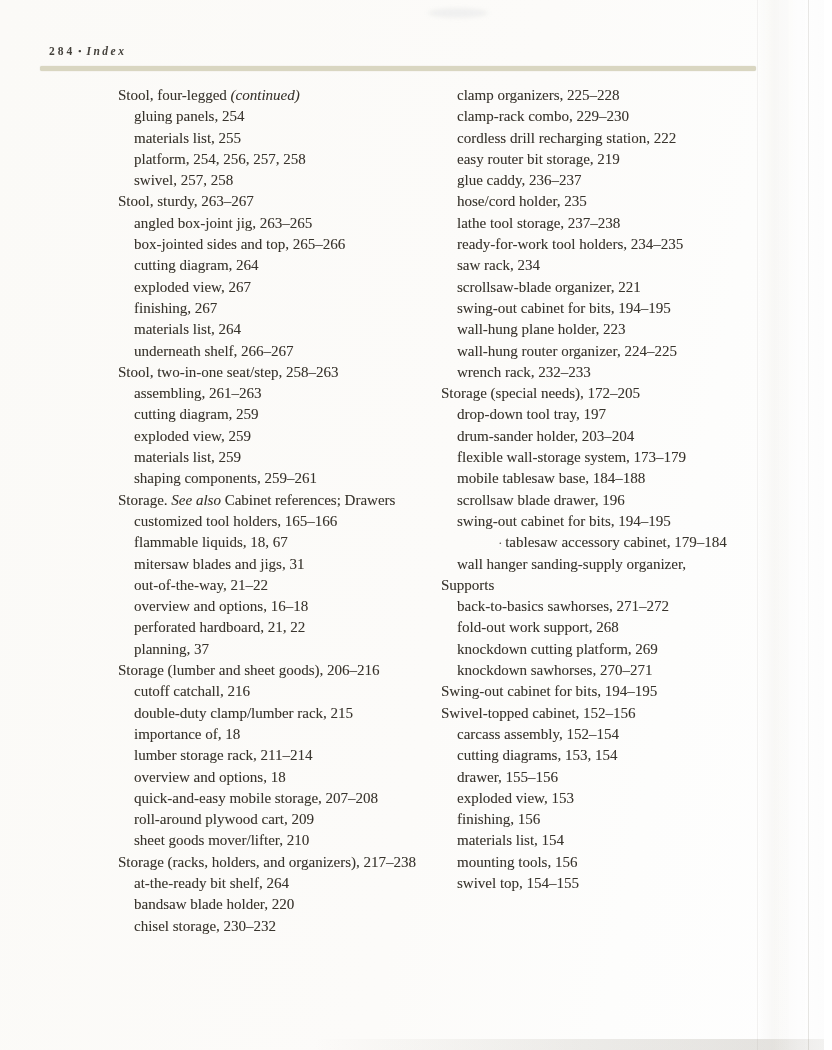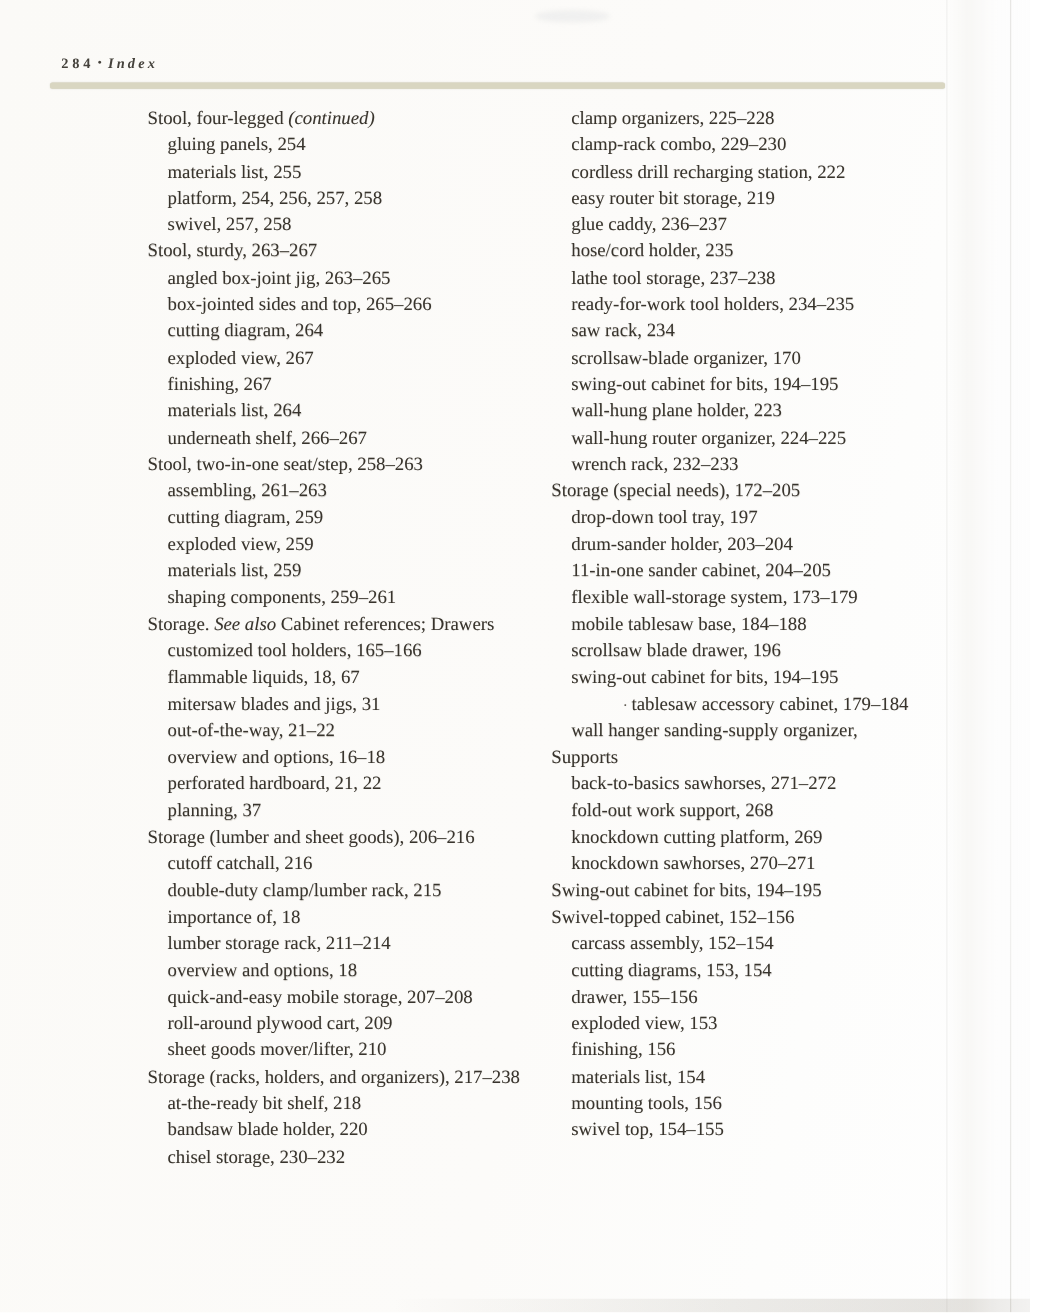--- a/index.html
+++ b/index.html
@@ -102,44 +102,43 @@
       <div class="entry lv0"><span>Storage (lumber and sheet goods), 206–216</span></div>
       <div class="entry lv1"><span>cutoff catchall, 216</span></div>
       <div class="entry lv1"><span>double-duty clamp/lumber rack, 215</span></div>
       <div class="entry lv1"><span>importance of, 18</span></div>
       <div class="entry lv1"><span>lumber storage rack, 211–214</span></div>
       <div class="entry lv1"><span>overview and options, 18</span></div>
       <div class="entry lv1"><span>quick-and-easy mobile storage, 207–208</span></div>
       <div class="entry lv1"><span>roll-around plywood cart, 209</span></div>
       <div class="entry lv1"><span>sheet goods mover/lifter, 210</span></div>
       <div class="entry lv0"><span>Storage (racks, holders, and organizers), 217–238</span></div>
-      <div class="entry lv1"><span>at-the-ready bit shelf, 218</span></div>
+      <div class="entry lv1"><span>at-the-ready bit shelf, 264</span></div>
       <div class="entry lv1"><span>bandsaw blade holder, 220</span></div>
       <div class="entry lv1"><span>chisel storage, 230–232</span></div>
     </div>
 
   <div class="col col-right">
       <div class="entry lv1"><span>clamp organizers, 225–228</span></div>
       <div class="entry lv1"><span>clamp-rack combo, 229–230</span></div>
       <div class="entry lv1"><span>cordless drill recharging station, 222</span></div>
       <div class="entry lv1"><span>easy router bit storage, 219</span></div>
       <div class="entry lv1"><span>glue caddy, 236–237</span></div>
       <div class="entry lv1"><span>hose/cord holder, 235</span></div>
       <div class="entry lv1"><span>lathe tool storage, 237–238</span></div>
       <div class="entry lv1"><span>ready-for-work tool holders, 234–235</span></div>
       <div class="entry lv1"><span>saw rack, 234</span></div>
-      <div class="entry lv1"><span>scrollsaw-blade organizer, 170</span></div>
+      <div class="entry lv1"><span>scrollsaw-blade organizer, 221</span></div>
       <div class="entry lv1"><span>swing-out cabinet for bits, 194–195</span></div>
       <div class="entry lv1"><span>wall-hung plane holder, 223</span></div>
       <div class="entry lv1"><span>wall-hung router organizer, 224–225</span></div>
       <div class="entry lv1"><span>wrench rack, 232–233</span></div>
       <div class="entry lv0"><span>Storage (special needs), 172–205</span></div>
       <div class="entry lv1"><span>drop-down tool tray, 197</span></div>
       <div class="entry lv1"><span>drum-sander holder, 203–204</span></div>
-      <div class="entry lv1"><span>11-in-one sander cabinet, 204–205</span></div>
       <div class="entry lv1"><span>flexible wall-storage system, 173–179</span></div>
       <div class="entry lv1"><span>mobile tablesaw base, 184–188</span></div>
       <div class="entry lv1"><span>scrollsaw blade drawer, 196</span></div>
       <div class="entry lv1"><span>swing-out cabinet for bits, 194–195</span></div>
       <div class="entry lv1 stray"><span class="mark">·</span><span>tablesaw accessory cabinet, 179–184</span></div>
       <div class="entry lv1"><span>wall hanger sanding-supply organizer,</span></div>
       <div class="entry lv0"><span>Supports</span></div>
       <div class="entry lv1"><span>back-to-basics sawhorses, 271–272</span></div>
       <div class="entry lv1"><span>fold-out work support, 268</span></div>
       <div class="entry lv1"><span>knockdown cutting platform, 269</span></div>

